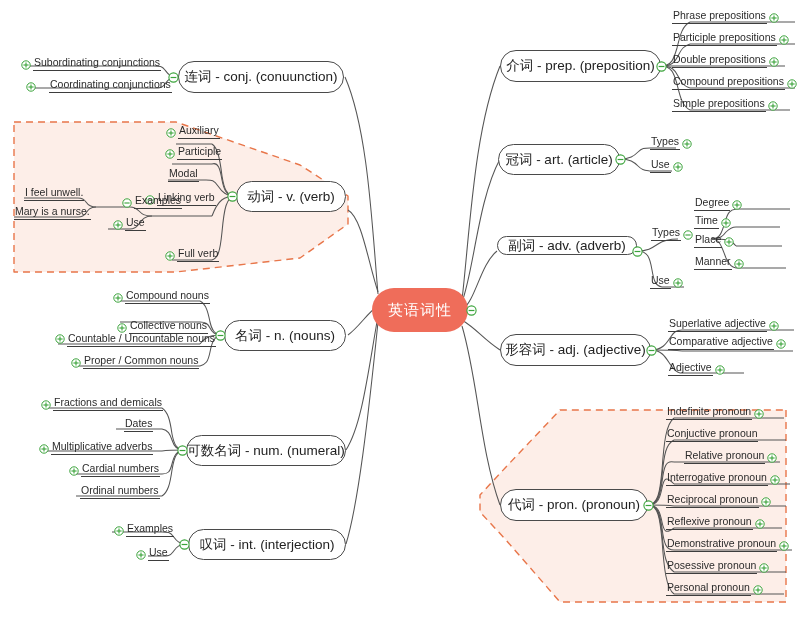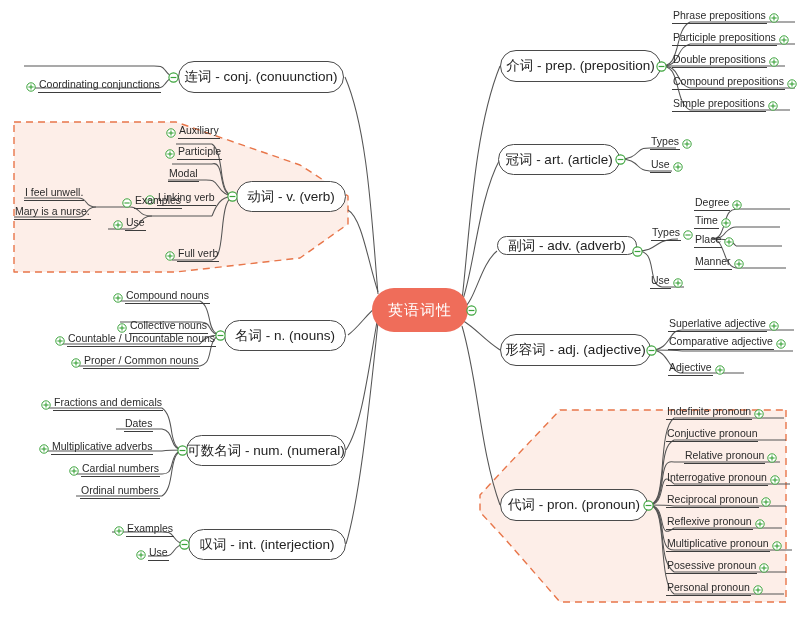--- a/index.html
+++ b/index.html
@@ -547,21 +547,21 @@
     <span class="lbl">Reflexive pronoun</span>
     <span class="inline-exp">
         <svg viewBox="0 0 10 10">
           <circle cx="5" cy="5" r="4.2" fill="#ffffff" stroke="#3aa33a" stroke-width="1"></circle>
           <line x1="2.4" y1="5" x2="7.6" y2="5" stroke="#3aa33a" stroke-width="1.1"></line>
           <line x1="5" y1="2.4" x2="5" y2="7.6" stroke="#3aa33a" stroke-width="1.1"></line>
         </svg>
       </span>
   </div>
   <div class="leaf" style="left:666px;top:537px;">
-    <span class="lbl">Multiplicative pronoun</span>
+    <span class="lbl">Demonstrative pronoun</span>
     <span class="inline-exp">
         <svg viewBox="0 0 10 10">
           <circle cx="5" cy="5" r="4.2" fill="#ffffff" stroke="#3aa33a" stroke-width="1"></circle>
           <line x1="2.4" y1="5" x2="7.6" y2="5" stroke="#3aa33a" stroke-width="1.1"></line>
           <line x1="5" y1="2.4" x2="5" y2="7.6" stroke="#3aa33a" stroke-width="1.1"></line>
         </svg>
       </span>
   </div>
   <div class="leaf" style="left:666px;top:559px;">
     <span class="lbl">Posessive pronoun</span>
@@ -577,21 +577,31 @@
     <span class="lbl">Personal pronoun</span>
     <span class="inline-exp">
         <svg viewBox="0 0 10 10">
           <circle cx="5" cy="5" r="4.2" fill="#ffffff" stroke="#3aa33a" stroke-width="1"></circle>
           <line x1="2.4" y1="5" x2="7.6" y2="5" stroke="#3aa33a" stroke-width="1.1"></line>
           <line x1="5" y1="2.4" x2="5" y2="7.6" stroke="#3aa33a" stroke-width="1.1"></line>
         </svg>
       </span>
   </div>
 
-  <div class="leaf" style="left:24px;top:78px;">
+  <div class="leaf" style="left:19px;top:56px;">
+    <span class="inline-exp">
+        <svg viewBox="0 0 10 10">
+          <circle cx="5" cy="5" r="4.2" fill="#ffffff" stroke="#3aa33a" stroke-width="1"></circle>
+          <line x1="2.4" y1="5" x2="7.6" y2="5" stroke="#3aa33a" stroke-width="1.1"></line>
+          <line x1="5" y1="2.4" x2="5" y2="7.6" stroke="#3aa33a" stroke-width="1.1"></line>
+        </svg>
+      </span>
+    <span class="lbl">Subordinating conjunctions</span>
+  </div>
+  <div class="leaf" style="left:24px;top:78px;gap:11px;">
     <span class="inline-exp">
         <svg viewBox="0 0 10 10">
           <circle cx="5" cy="5" r="4.2" fill="#ffffff" stroke="#3aa33a" stroke-width="1"></circle>
           <line x1="2.4" y1="5" x2="7.6" y2="5" stroke="#3aa33a" stroke-width="1.1"></line>
           <line x1="5" y1="2.4" x2="5" y2="7.6" stroke="#3aa33a" stroke-width="1.1"></line>
         </svg>
       </span>
     <span class="lbl">Coordinating conjunctions</span>
   </div>
 
@@ -676,21 +686,21 @@
   <div class="leaf" style="left:115px;top:319px;">
     <span class="inline-exp">
         <svg viewBox="0 0 10 10">
           <circle cx="5" cy="5" r="4.2" fill="#ffffff" stroke="#3aa33a" stroke-width="1"></circle>
           <line x1="2.4" y1="5" x2="7.6" y2="5" stroke="#3aa33a" stroke-width="1.1"></line>
           <line x1="5" y1="2.4" x2="5" y2="7.6" stroke="#3aa33a" stroke-width="1.1"></line>
         </svg>
       </span>
     <span class="lbl">Collective nouns</span>
   </div>
-  <div class="leaf" style="left:53px;top:332px;">
+  <div class="leaf" style="left:53px;top:332px;align-items:center;">
     <span class="inline-exp">
         <svg viewBox="0 0 10 10">
           <circle cx="5" cy="5" r="4.2" fill="#ffffff" stroke="#3aa33a" stroke-width="1"></circle>
           <line x1="2.4" y1="5" x2="7.6" y2="5" stroke="#3aa33a" stroke-width="1.1"></line>
           <line x1="5" y1="2.4" x2="5" y2="7.6" stroke="#3aa33a" stroke-width="1.1"></line>
         </svg>
       </span>
     <span class="lbl">Countable / Uncountable nouns</span>
   </div>
   <div class="leaf" style="left:69px;top:354px;">

